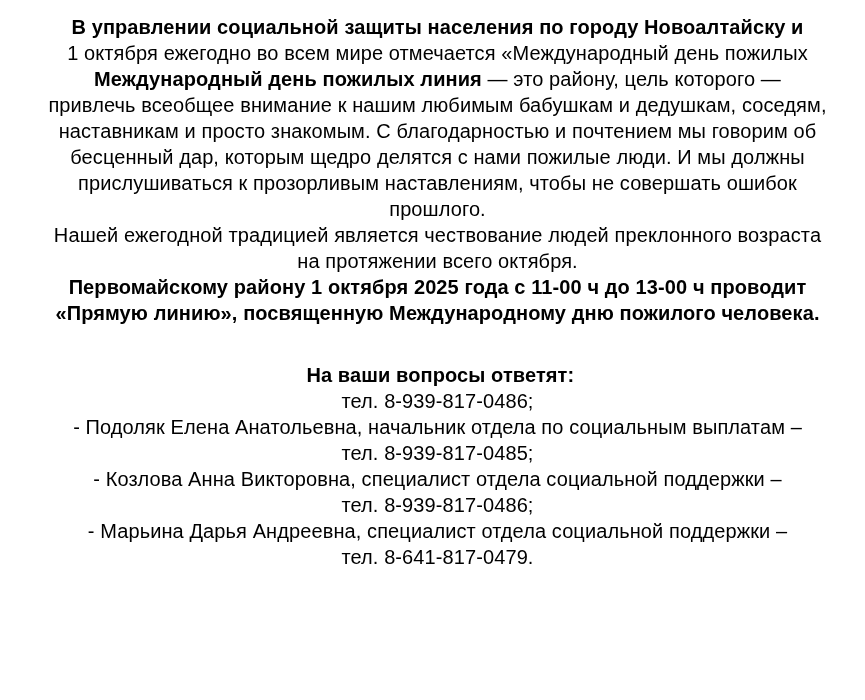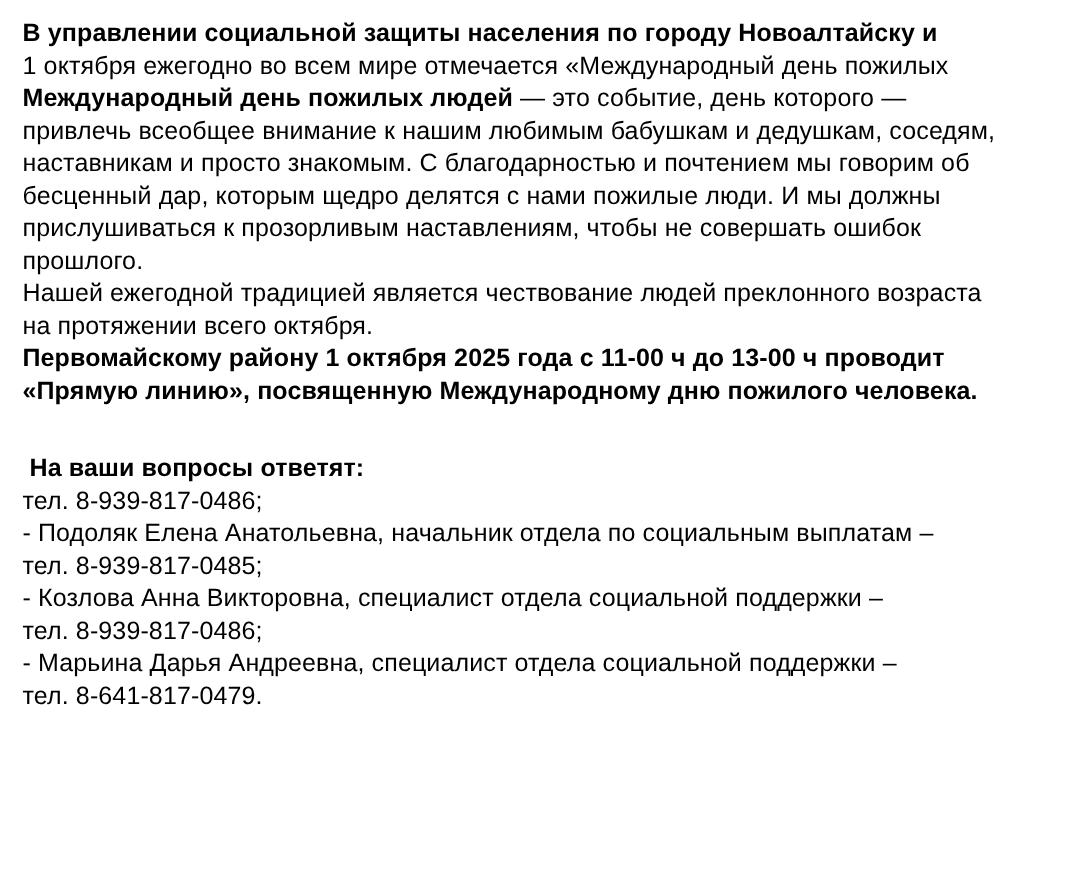--- a/index.html
+++ b/index.html
@@ -29,25 +29,25 @@
   .line.gap-before {
     margin-top: 36px;
   }
   .run-bold {
     font-weight: 700;
   }
 </style>
 </head>
 <body style="background: rgb(255, 255, 255);">
 
-<main class="doc" style="color: rgb(0, 0, 0);">
+<main class="doc" style="color: rgb(0, 0, 0); text-align: center;">
   <div id="document-text">
       <div class="line"><span class="run-bold">В управлении социальной защиты населения по городу Новоалтайску и</span></div>
       <div class="line"><span class="run-regular">1 октября ежегодно во всем мире отмечается «Международный день пожилых</span></div>
-      <div class="line"><span class="run-bold">Международный день пожилых людей</span><span class="run-regular"> — это событие, день которого —</span></div>
+      <div class="line"><span class="run-bold">Международный день пожилых линия</span><span class="run-regular"> — это району, цель которого —</span></div>
       <div class="line"><span class="run-regular">привлечь всеобщее внимание к нашим любимым бабушкам и дедушкам, соседям,</span></div>
       <div class="line"><span class="run-regular">наставникам и просто знакомым. С благодарностью и почтением мы говорим об</span></div>
       <div class="line"><span class="run-regular">бесценный дар, которым щедро делятся с нами пожилые люди. И мы должны</span></div>
       <div class="line"><span class="run-regular">прислушиваться к прозорливым наставлениям, чтобы не совершать ошибок</span></div>
       <div class="line"><span class="run-regular">прошлого.</span></div>
       <div class="line"><span class="run-regular">Нашей ежегодной традицией является чествование людей преклонного возраста</span></div>
       <div class="line"><span class="run-regular">на протяжении всего октября.</span></div>
       <div class="line"><span class="run-bold">Первомайскому району 1 октября 2025 года с 11-00 ч до 13-00 ч проводит</span></div>
       <div class="line"><span class="run-bold">«Прямую линию», посвященную Международному дню пожилого человека.</span></div>
       <div class="line gap-before"><span class="run-bold"> На ваши вопросы ответят:</span></div>

